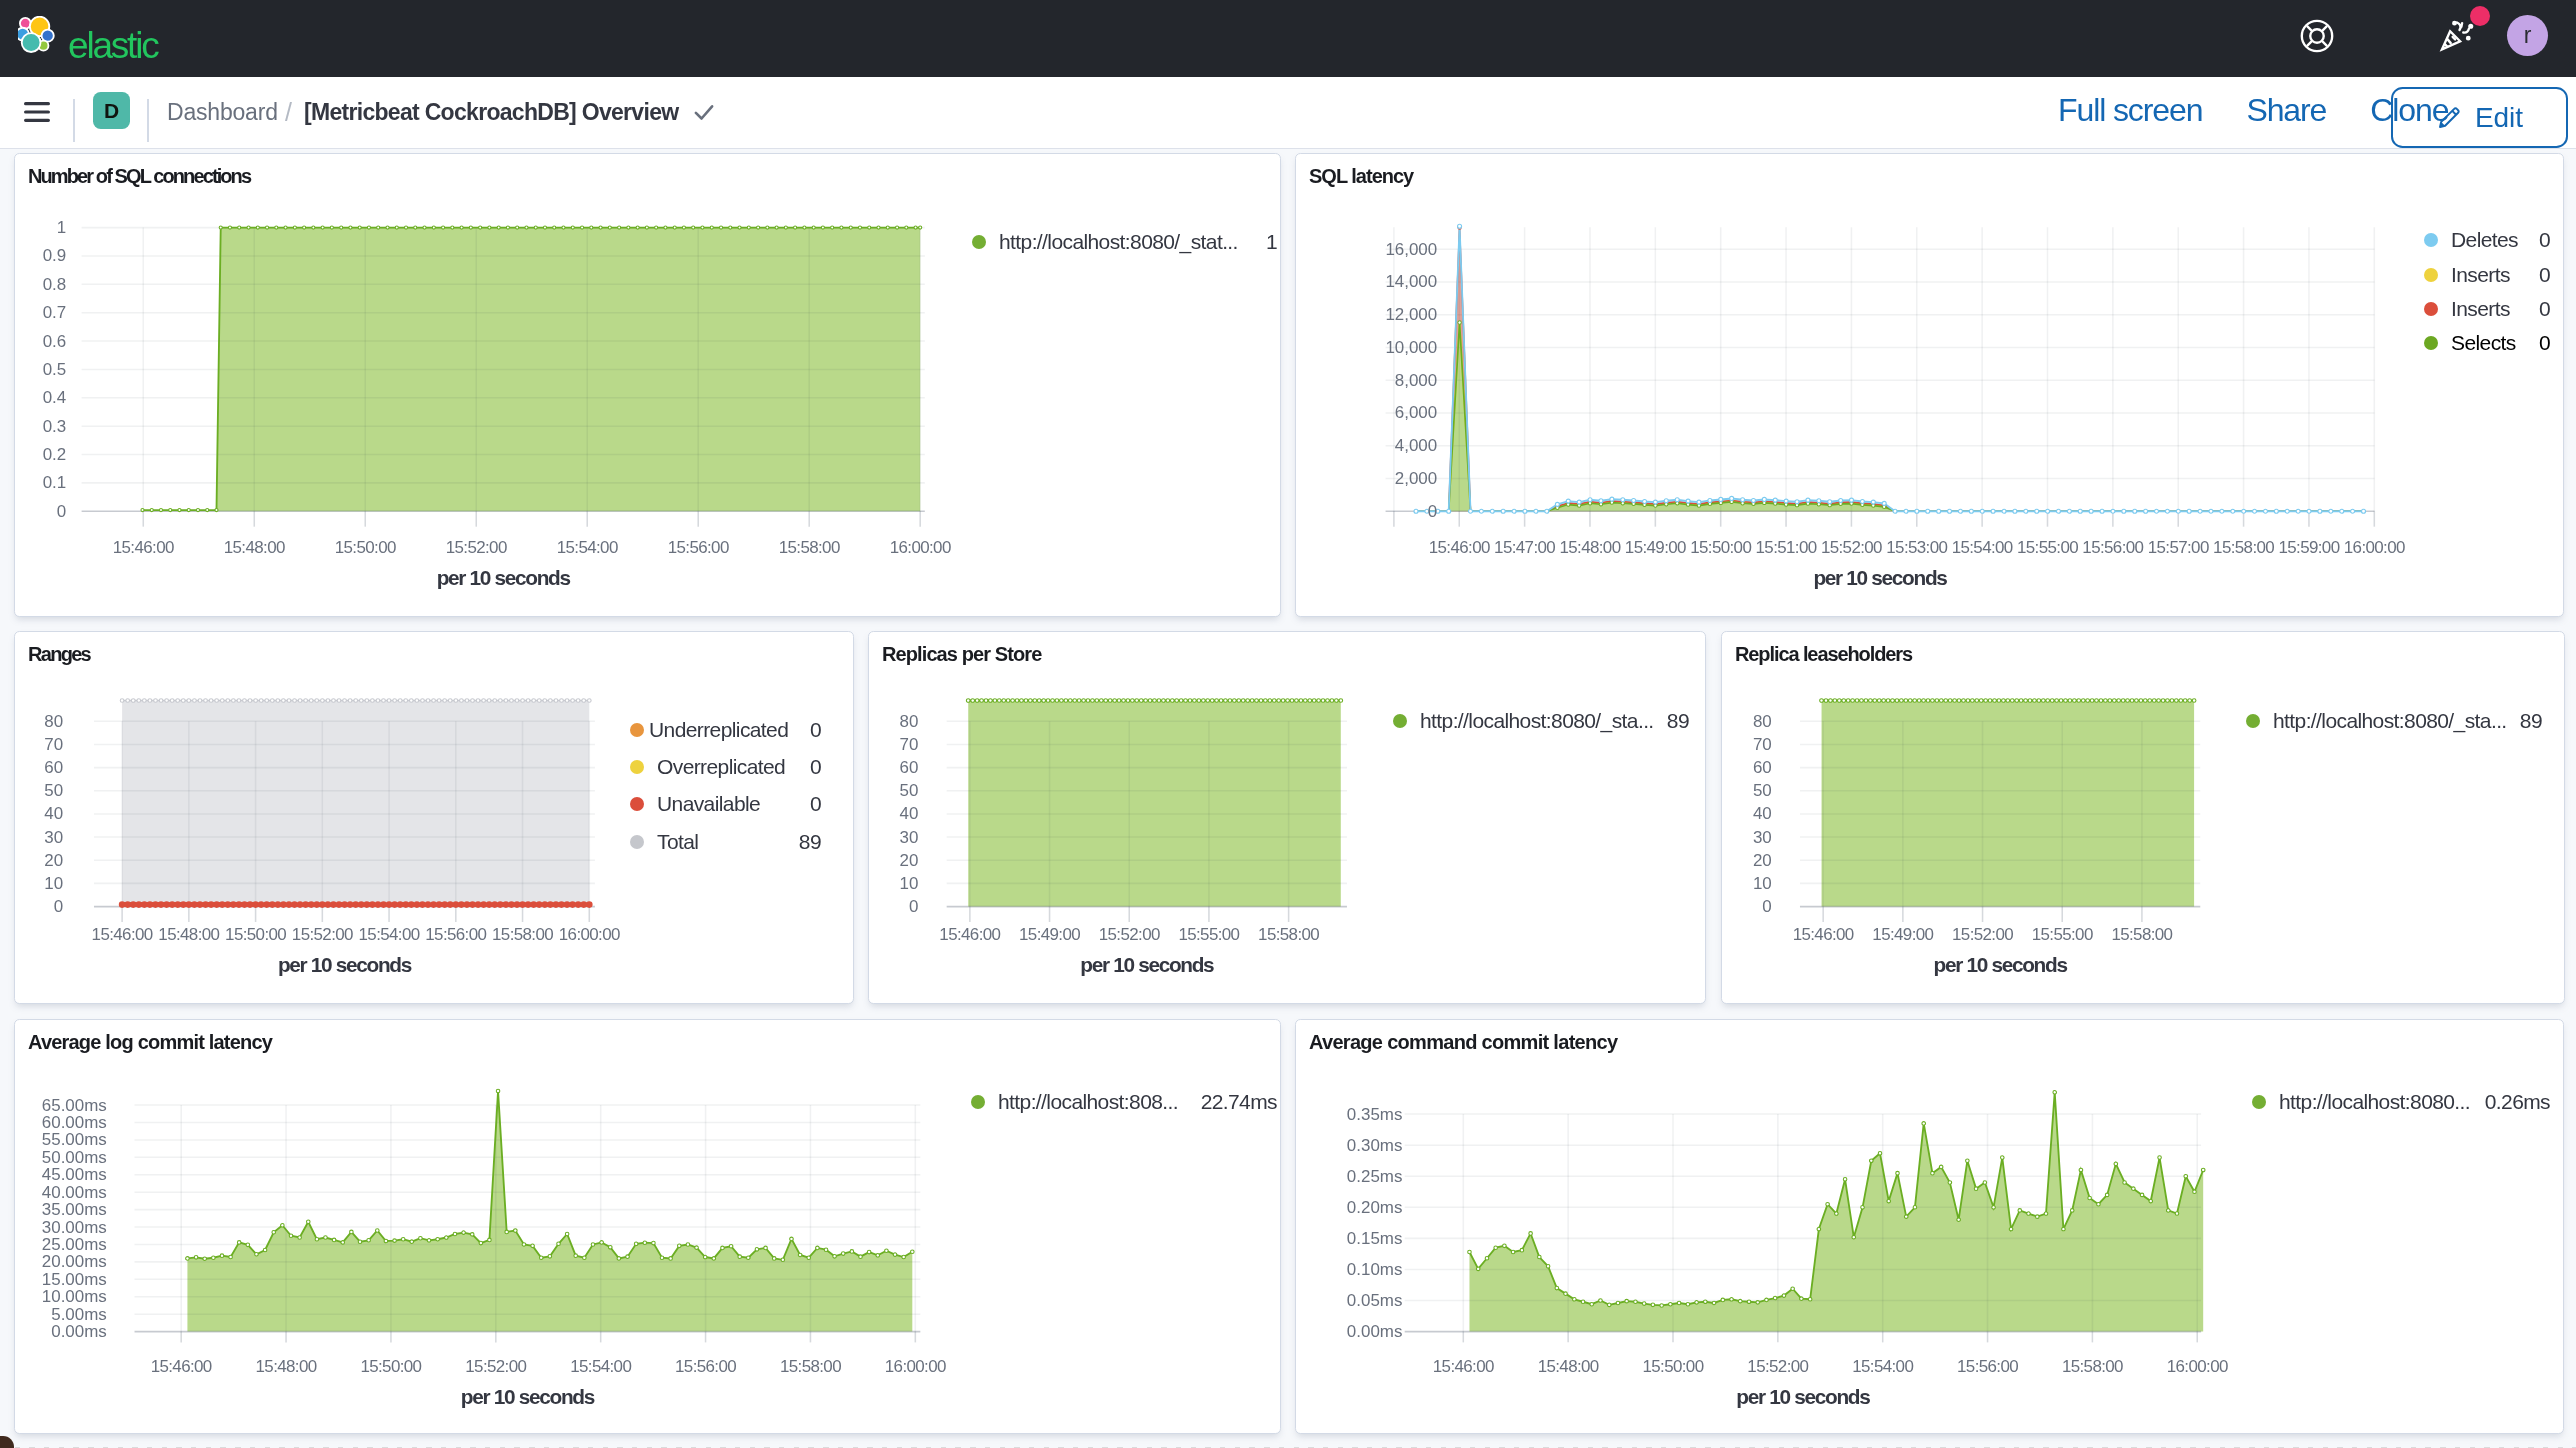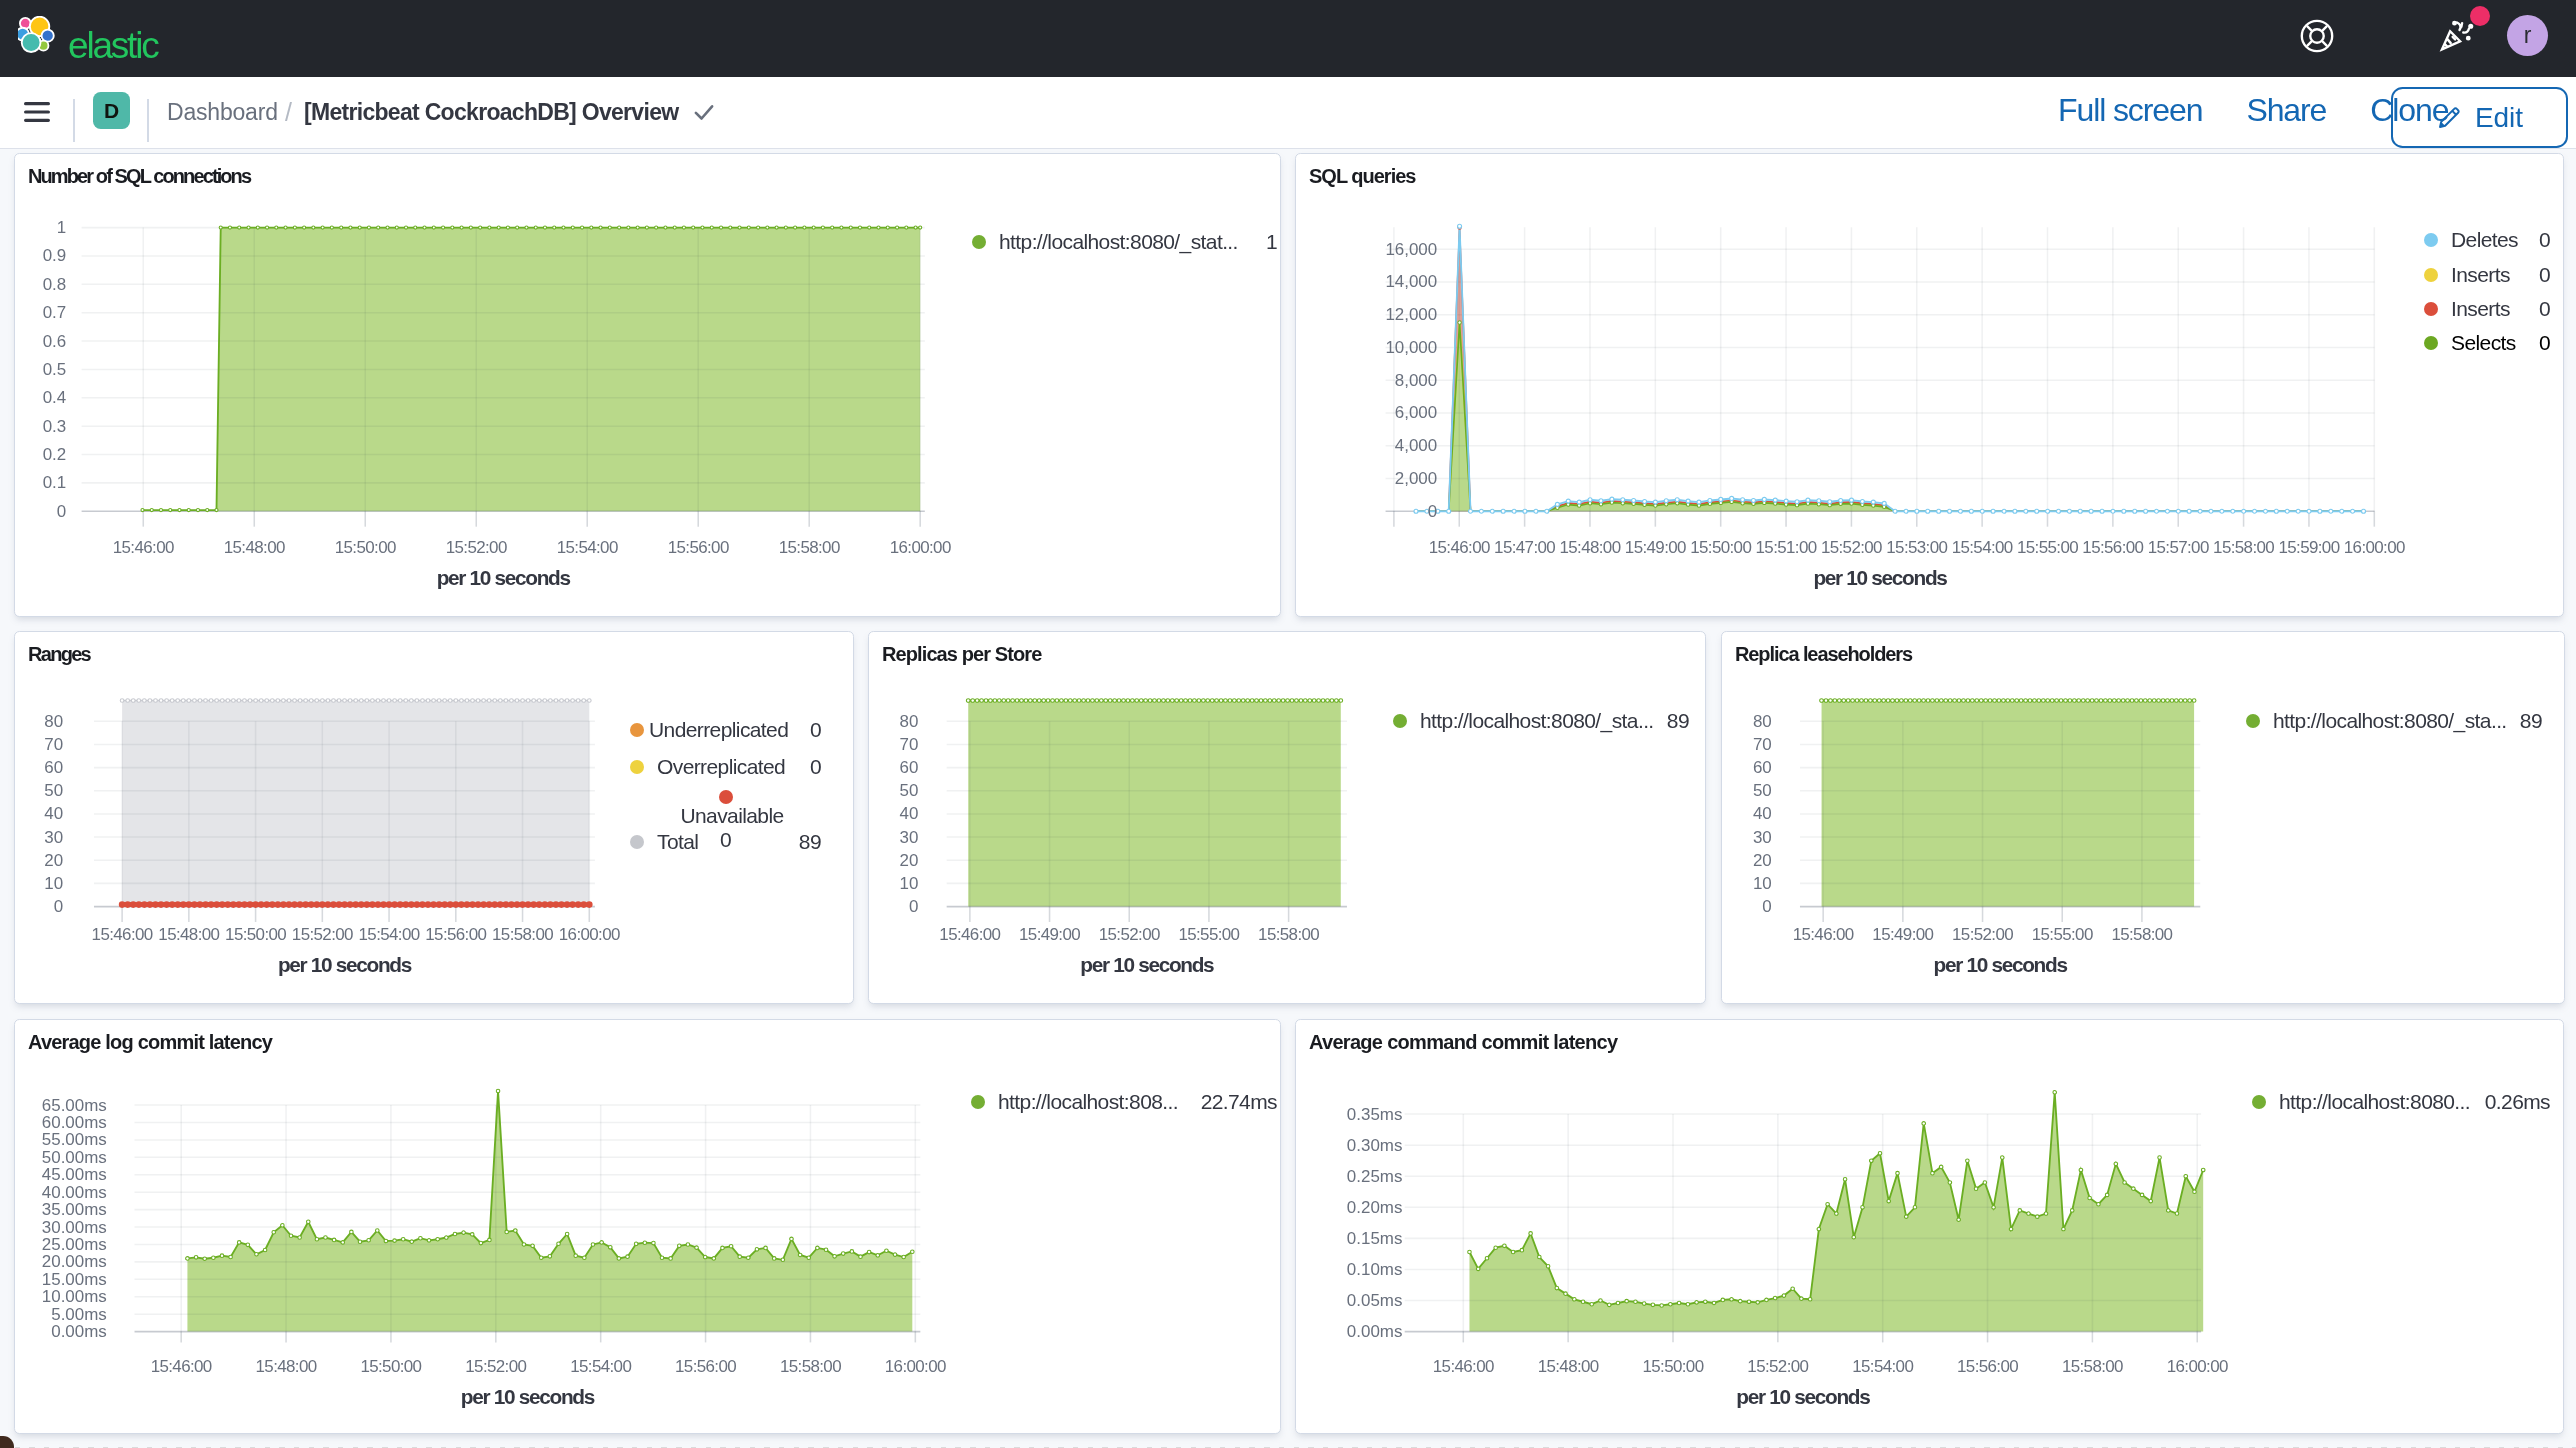--- a/index.html
+++ b/index.html
@@ -126,21 +126,21 @@
       <text x="633" y="549" text-anchor="middle" dominant-baseline="central" font-size="27" font-weight="bold" letter-spacing="-1.7" fill="#343741">per 10 seconds</text>
     </svg>
     <div style="position:absolute;left:957px;top:74px;width:305px;height:28px;display:flex;align-items:center;font-size:21px;letter-spacing:-0.6px;color:#343741;">
       <span style="flex:none;width:14px;height:14px;border-radius:50%;background:#74AE33;"></span>
       <span style="margin-left:13px;white-space:nowrap;">http://localhost:8080/_stat...</span>
       <span style="flex:1"></span>
       <span style="white-space:nowrap;">1</span>
     </div>
   </div>
 <div class="panel" style="left:1295px;top:153px;width:1269px;height:464px;">
-    <div class="ptitle" style="letter-spacing:-1px;">SQL queries</div>
+    <div class="ptitle" style="letter-spacing:-1px;">SQL latency</div>
     <svg width="1269" height="464" viewBox="0 0 1646 602" style="position:absolute;left:0;top:0;">
       <path d="M155.5,463.5 L169.6,463.5 L183.8,463.5 L197.9,463.5 L212,93.8 L226.2,463.5 L240.3,463.5 L254.4,463.5 L268.6,463.5 L282.7,463.5 L296.8,463.5 L311,463.5 L325.1,463.5 L338.9,454.6 L353,450.3 L367.2,451.6 L381.3,448.6 L395.4,449.9 L409.6,447.8 L423.7,448.6 L437.8,449.5 L452,450.8 L466.1,451.6 L480.2,449.9 L494.4,448.6 L508.5,450.3 L522.6,451.6 L536.8,449.5 L550.9,448.2 L565,446.9 L579.2,448.6 L593.3,449.5 L607.4,448.2 L621.6,449.1 L635.7,450.3 L649.8,451.2 L664,449.1 L678.1,449.9 L692.2,451.2 L706.4,449.5 L720.5,449.1 L734.6,450.8 L748.8,451.6 L762.9,453.3 L777,463.5 L791.2,463.5 L805.3,463.5 L819.4,463.5 L833.6,463.5 L847.7,463.5 L861.8,463.5 L876,463.5 L890.1,463.5 L904.2,463.5 L918.4,463.5 L932.5,463.5 L946.6,463.5 L960.8,463.5 L974.9,463.5 L989,463.5 L1003.2,463.5 L1017.3,463.5 L1031.4,463.5 L1045.6,463.5 L1059.7,463.5 L1073.8,463.5 L1088,463.5 L1102.1,463.5 L1116.2,463.5 L1130.4,463.5 L1144.5,463.5 L1158.6,463.5 L1172.8,463.5 L1186.9,463.5 L1201,463.5 L1215.2,463.5 L1229.3,463.5 L1243.4,463.5 L1257.6,463.5 L1271.7,463.5 L1285.8,463.5 L1300,463.5 L1314.1,463.5 L1328.2,463.5 L1342.4,463.5 L1356.5,463.5 L1370.6,463.5 L1384.8,463.5 L1384.8,463.5 L155.5,463.5 Z" fill="#C4E7F8"></path>
       <path d="M155.5,463.5 L169.6,463.5 L183.8,463.5 L197.9,463.5 L212,95.4 L226.2,463.5 L240.3,463.5 L254.4,463.5 L268.6,463.5 L282.7,463.5 L296.8,463.5 L311,463.5 L325.1,463.5 L338.9,457.1 L353,452.9 L367.2,454.1 L381.3,451.2 L395.4,452.4 L409.6,450.3 L423.7,451.2 L437.8,452 L452,453.3 L466.1,454.1 L480.2,452.4 L494.4,451.2 L508.5,452.9 L522.6,454.1 L536.8,452 L550.9,450.8 L565,449.5 L579.2,451.2 L593.3,452 L607.4,450.8 L621.6,451.6 L635.7,452.9 L649.8,453.7 L664,451.6 L678.1,452.4 L692.2,453.7 L706.4,452 L720.5,451.6 L734.6,453.3 L748.8,454.1 L762.9,455.9 L777,463.5 L791.2,463.5 L805.3,463.5 L819.4,463.5 L833.6,463.5 L847.7,463.5 L861.8,463.5 L876,463.5 L890.1,463.5 L904.2,463.5 L918.4,463.5 L932.5,463.5 L946.6,463.5 L960.8,463.5 L974.9,463.5 L989,463.5 L1003.2,463.5 L1017.3,463.5 L1031.4,463.5 L1045.6,463.5 L1059.7,463.5 L1073.8,463.5 L1088,463.5 L1102.1,463.5 L1116.2,463.5 L1130.4,463.5 L1144.5,463.5 L1158.6,463.5 L1172.8,463.5 L1186.9,463.5 L1201,463.5 L1215.2,463.5 L1229.3,463.5 L1243.4,463.5 L1257.6,463.5 L1271.7,463.5 L1285.8,463.5 L1300,463.5 L1314.1,463.5 L1328.2,463.5 L1342.4,463.5 L1356.5,463.5 L1370.6,463.5 L1384.8,463.5 L1384.8,463.5 L155.5,463.5 Z" fill="#DFA299"></path>
       <path d="M155.5,463.5 L169.6,463.5 L183.8,463.5 L197.9,463.5 L212,217.8 L226.2,463.5 L240.3,463.5 L254.4,463.5 L268.6,463.5 L282.7,463.5 L296.8,463.5 L311,463.5 L325.1,463.5 L338.9,458 L353,453.7 L367.2,455 L381.3,452 L395.4,453.3 L409.6,451.2 L423.7,452 L437.8,452.9 L452,454.1 L466.1,455 L480.2,453.3 L494.4,452 L508.5,453.7 L522.6,455 L536.8,452.9 L550.9,451.6 L565,450.3 L579.2,452 L593.3,452.9 L607.4,451.6 L621.6,452.4 L635.7,453.7 L649.8,454.6 L664,452.4 L678.1,453.3 L692.2,454.6 L706.4,452.9 L720.5,452.4 L734.6,454.1 L748.8,455 L762.9,456.7 L777,463.5 L791.2,463.5 L805.3,463.5 L819.4,463.5 L833.6,463.5 L847.7,463.5 L861.8,463.5 L876,463.5 L890.1,463.5 L904.2,463.5 L918.4,463.5 L932.5,463.5 L946.6,463.5 L960.8,463.5 L974.9,463.5 L989,463.5 L1003.2,463.5 L1017.3,463.5 L1031.4,463.5 L1045.6,463.5 L1059.7,463.5 L1073.8,463.5 L1088,463.5 L1102.1,463.5 L1116.2,463.5 L1130.4,463.5 L1144.5,463.5 L1158.6,463.5 L1172.8,463.5 L1186.9,463.5 L1201,463.5 L1215.2,463.5 L1229.3,463.5 L1243.4,463.5 L1257.6,463.5 L1271.7,463.5 L1285.8,463.5 L1300,463.5 L1314.1,463.5 L1328.2,463.5 L1342.4,463.5 L1356.5,463.5 L1370.6,463.5 L1384.8,463.5 L1384.8,463.5 L155.5,463.5 Z" fill="#F7EBB9"></path>
       <path d="M155.5,463.5 L169.6,463.5 L183.8,463.5 L197.9,463.5 L212,218.7 L226.2,463.5 L240.3,463.5 L254.4,463.5 L268.6,463.5 L282.7,463.5 L296.8,463.5 L311,463.5 L325.1,463.5 L338.9,459 L353,454.8 L367.2,456.1 L381.3,453.1 L395.4,454.4 L409.6,452.2 L423.7,453.1 L437.8,453.9 L452,455.2 L466.1,456.1 L480.2,454.4 L494.4,453.1 L508.5,454.8 L522.6,456.1 L536.8,453.9 L550.9,452.7 L565,451.4 L579.2,453.1 L593.3,453.9 L607.4,452.7 L621.6,453.5 L635.7,454.8 L649.8,455.6 L664,453.5 L678.1,454.4 L692.2,455.6 L706.4,453.9 L720.5,453.5 L734.6,455.2 L748.8,456.1 L762.9,457.8 L777,463.5 L791.2,463.5 L805.3,463.5 L819.4,463.5 L833.6,463.5 L847.7,463.5 L861.8,463.5 L876,463.5 L890.1,463.5 L904.2,463.5 L918.4,463.5 L932.5,463.5 L946.6,463.5 L960.8,463.5 L974.9,463.5 L989,463.5 L1003.2,463.5 L1017.3,463.5 L1031.4,463.5 L1045.6,463.5 L1059.7,463.5 L1073.8,463.5 L1088,463.5 L1102.1,463.5 L1116.2,463.5 L1130.4,463.5 L1144.5,463.5 L1158.6,463.5 L1172.8,463.5 L1186.9,463.5 L1201,463.5 L1215.2,463.5 L1229.3,463.5 L1243.4,463.5 L1257.6,463.5 L1271.7,463.5 L1285.8,463.5 L1300,463.5 L1314.1,463.5 L1328.2,463.5 L1342.4,463.5 L1356.5,463.5 L1370.6,463.5 L1384.8,463.5 L1384.8,463.5 L155.5,463.5 Z" fill="#B9D98A"></path>
       <line x1="116" y1="463.5" x2="1399" y2="463.5" stroke="rgba(70,80,100,0.30)" stroke-width="2.2"></line>
       <line x1="116" y1="421" x2="1399" y2="421" stroke="rgba(45,55,75,0.070)" stroke-width="2"></line>
       <line x1="116" y1="378.5" x2="1399" y2="378.5" stroke="rgba(45,55,75,0.070)" stroke-width="2"></line>
       <line x1="116" y1="336" x2="1399" y2="336" stroke="rgba(45,55,75,0.070)" stroke-width="2"></line>
       <line x1="116" y1="293.5" x2="1399" y2="293.5" stroke="rgba(45,55,75,0.070)" stroke-width="2"></line>
@@ -294,21 +294,21 @@
       <span style="margin-left:5px;white-space:nowrap;">Underreplicated</span>
       <span style="flex:1"></span>
       <span style="white-space:nowrap;">0</span>
     </div>
     <div style="position:absolute;left:615px;top:121px;width:191px;height:28px;display:flex;align-items:center;font-size:21px;letter-spacing:-0.6px;color:#343741;">
       <span style="flex:none;width:14px;height:14px;border-radius:50%;background:#EED23E;"></span>
       <span style="margin-left:13px;white-space:nowrap;">Overreplicated</span>
       <span style="flex:1"></span>
       <span style="white-space:nowrap;">0</span>
     </div>
-    <div style="position:absolute;left:615px;top:158px;width:191px;height:28px;display:flex;align-items:center;font-size:21px;letter-spacing:-0.6px;color:#343741;flex-direction:column;">
+    <div style="position:absolute;left:615px;top:158px;width:191px;height:28px;display:flex;align-items:center;font-size:21px;letter-spacing:-0.6px;color:#343741;">
       <span style="flex:none;width:14px;height:14px;border-radius:50%;background:#DB4E3B;"></span>
       <span style="margin-left:13px;white-space:nowrap;">Unavailable</span>
       <span style="flex:1"></span>
       <span style="white-space:nowrap;">0</span>
     </div>
     <div style="position:absolute;left:615px;top:196px;width:191px;height:28px;display:flex;align-items:center;font-size:21px;letter-spacing:-0.6px;color:#343741;">
       <span style="flex:none;width:14px;height:14px;border-radius:50%;background:#C5C7CC;"></span>
       <span style="margin-left:13px;white-space:nowrap;">Total</span>
       <span style="flex:1"></span>
       <span style="white-space:nowrap;">89</span>

